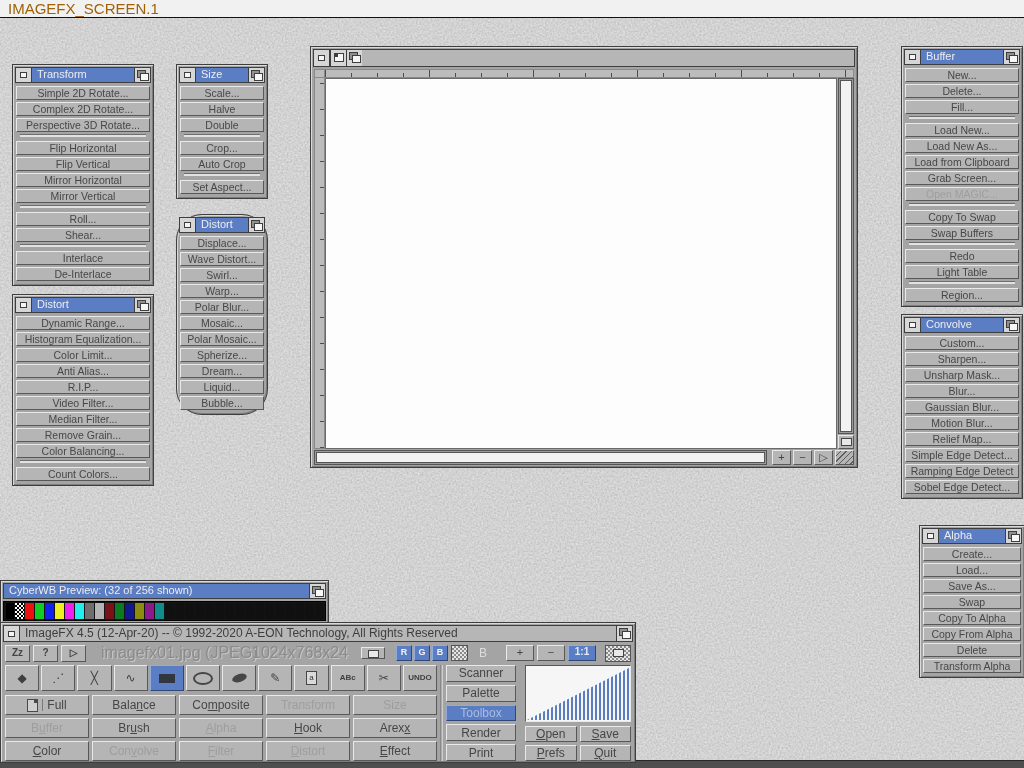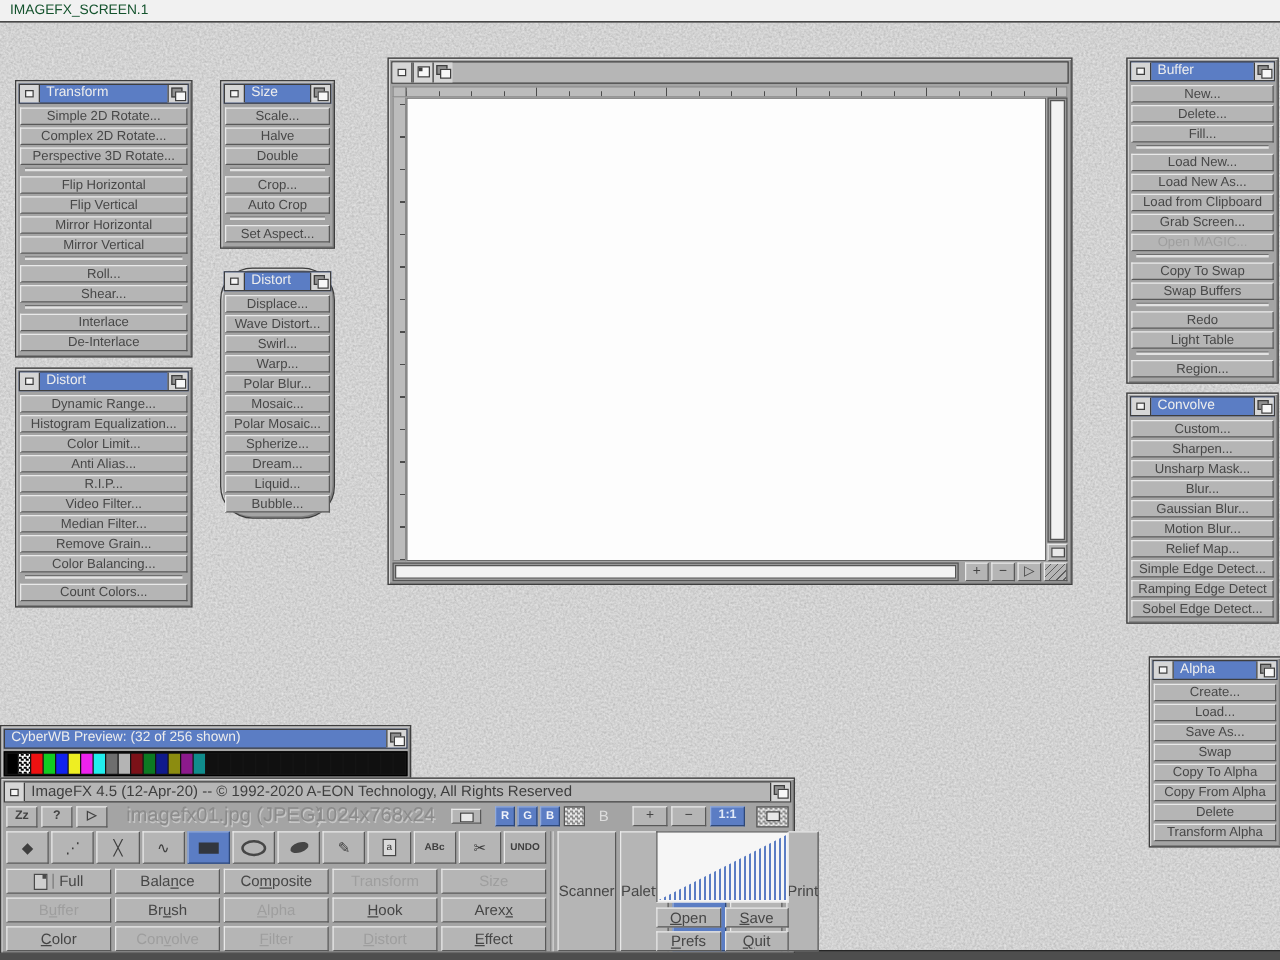--- a/index.html
+++ b/index.html
@@ -1,21 +1,21 @@
 <!DOCTYPE html>
 <html><head>
 <meta charset="utf-8">
 <style>
   html,body{margin:0;padding:0}
   .screen{position:relative;width:1024px;height:768px;overflow:hidden;background:#a2a2a2;
           font-family:"Liberation Sans",sans-serif;-webkit-font-smoothing:none}
   svg.noise{position:absolute;left:0;top:0;z-index:0}
   .screen-titlebar{position:absolute;left:0;top:0;width:1024px;height:17px;background:#f1f1f1;
           border-bottom:1px solid #111;z-index:1}
-  .screen-titlebar span{display:block;font-size:11px;color:#14532d;line-height:17px;padding-left:8px}
+  .screen-titlebar span{display:block;font-size:15px;color:#a16207;line-height:17px;padding-left:8px}
   .bottom-strip{position:absolute;left:0;bottom:0;width:1024px;height:7px;background:#4e4e4e;
           border-top:1px solid #262626;z-index:1}
 
   .window{position:absolute;background:#a4a4a4;border:1px solid #3e3e3e;z-index:2;
           box-shadow:inset 1px 1px 0 #d9d9d9, inset -1px -1px 0 #7e7e7e}
   .tbar{display:flex;height:14px;margin:2px 2px 2px;border:1px solid #3e3e3e;align-items:stretch}
   .tbar.blue{background:#5b7dc4}
   .tbar.gray{background:#b6b6b6;height:16px}
   .gadget{width:15px;flex:0 0 auto;background:#d6d6d6;border-right:1px solid #3e3e3e;position:relative}
   .gadget.rt{border-right:none;border-left:1px solid #3e3e3e}
@@ -97,21 +97,21 @@
         line-height:11px;text-align:center;color:#333}
   #grid{flex:1;display:flex;flex-direction:column;gap:3px}
   .grow{display:flex;gap:3px;flex:1}
   .gbtn{flex:1;display:flex;align-items:center;justify-content:center;font-size:12px;color:#464646;gap:4px}
   .gbtn u,.mode u,.act u{text-decoration:underline}
   .fullicon{width:9px;height:11px;border:1px solid #4a4a4a;background:#cfcfcf;position:relative}
   .fullicon::after{content:"";position:absolute;right:0;top:0;width:3px;height:3px;background:#4a4a4a}
   .fullsep{width:1px;height:12px;background:#7a7a7a}
   .mw-divider{width:3px;margin:0 3px;background:linear-gradient(90deg,#787878,#dedede)}
   .mw-right{flex:1;display:flex}
-  #modes{width:70px;display:flex;flex-direction:row;gap:3px;margin-right:9px}
+  #modes{width:70px;display:flex;flex-direction:column;gap:3px;margin-right:9px}
   .mode{flex:1;text-align:center;font-size:12px;color:#464646;display:flex;align-items:center;justify-content:center}
   .mode.msel{background:#5b7dc4;color:#a9bedf;border-color:#93abd9 #2e4878 #2e4878 #93abd9}
   .mw-rightcol{flex:1;display:flex;flex-direction:column}
   .ramp{height:55px;background:#f6f6f6;border:1px solid;border-color:#585858 #e9e9e9 #e9e9e9 #585858;
         position:relative;margin-bottom:4px}
   .rampbars{position:absolute;left:1px;top:1px;right:1px;bottom:1px;
         background:repeating-linear-gradient(90deg,#5b7dc4 0 2px,#f6f6f6 2px 4px);
         clip-path:polygon(0 100%,100% 2%,100% 100%)}
   #actions{display:grid;grid-template-columns:1fr 1fr;gap:3px;flex:1}
   .act{font-size:12px;color:#464646;display:flex;align-items:center;justify-content:center}

